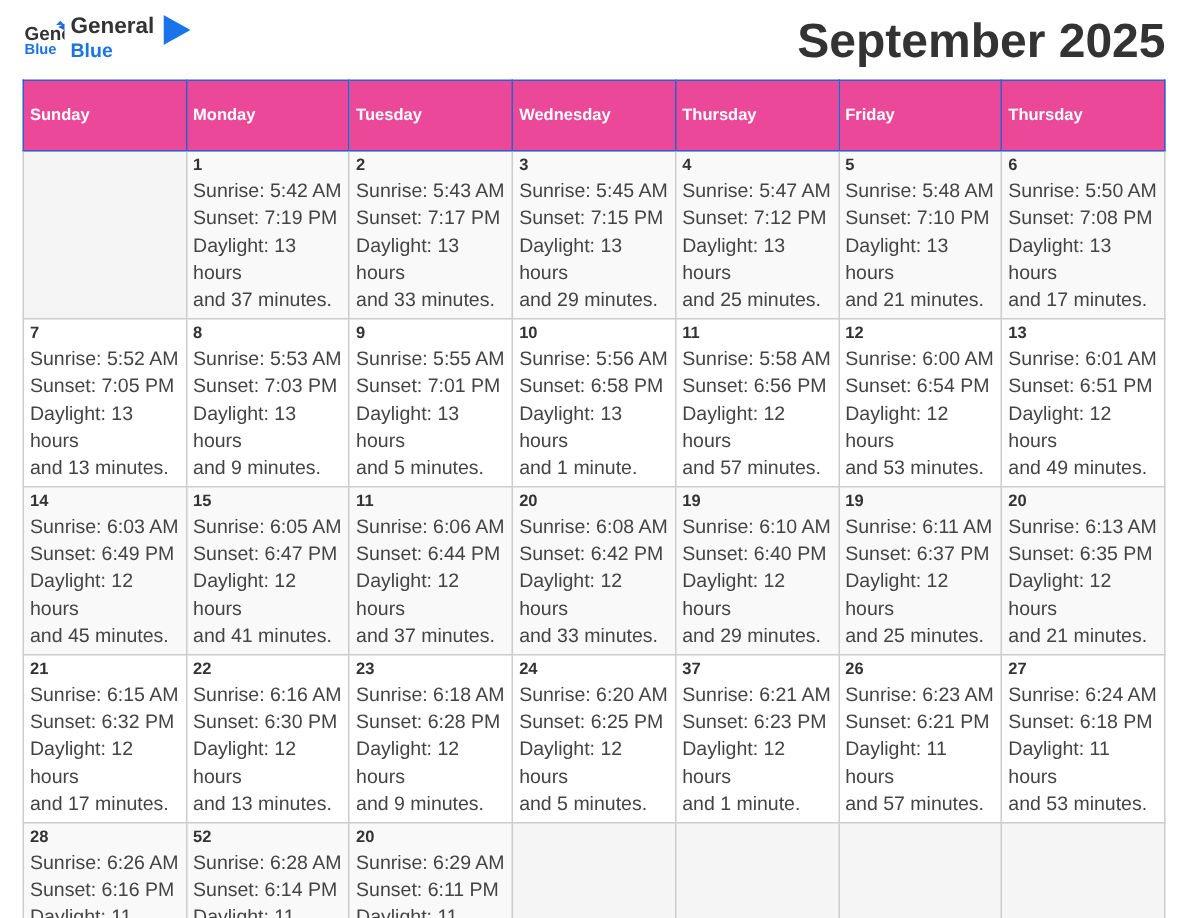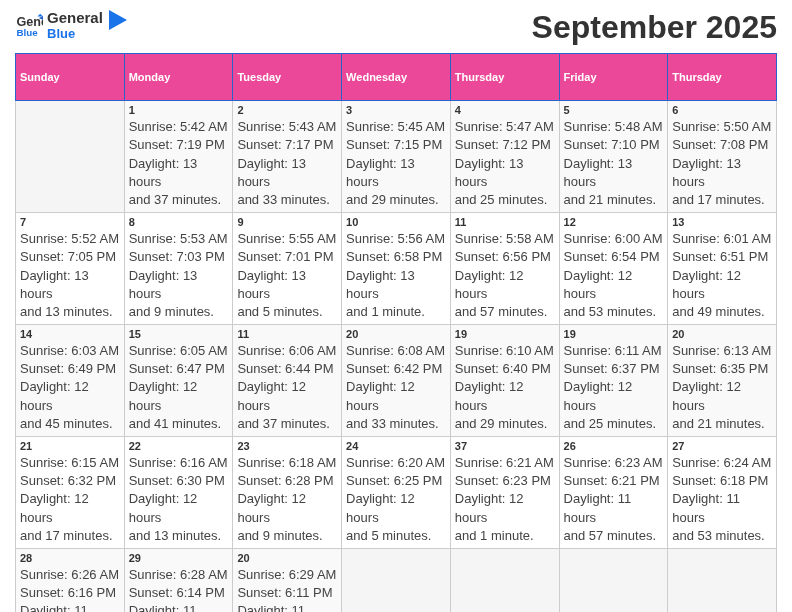--- a/index.html
+++ b/index.html
@@ -243,21 +243,21 @@
             <span class="day-num">27</span>
             <div class="day-info">Sunrise: 6:24 AM<br>Sunset: 6:18 PM<br>Daylight: 11 hours<br>and 53 minutes.</div>
           </td>
         </tr>
         <tr>
           <td>
             <span class="day-num">28</span>
             <div class="day-info">Sunrise: 6:26 AM<br>Sunset: 6:16 PM<br>Daylight: 11 hours<br>and 49 minutes.</div>
           </td>
           <td>
-            <span class="day-num">29</span>
+            <span class="day-num">52</span>
             <div class="day-info">Sunrise: 6:28 AM<br>Sunset: 6:14 PM<br>Daylight: 11 hours<br>and 45 minutes.</div>
           </td>
           <td>
             <span class="day-num">20</span>
             <div class="day-info">Sunrise: 6:29 AM<br>Sunset: 6:11 PM<br>Daylight: 11 hours<br>and 41 minutes.</div>
           </td>
           <td class="empty-cell"></td>
           <td class="empty-cell"></td>
           <td class="empty-cell"></td>
           <td class="empty-cell"></td>

